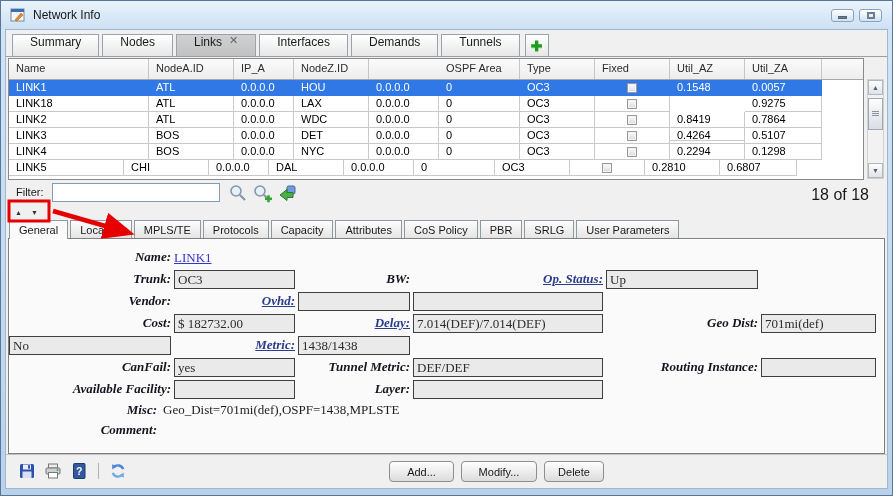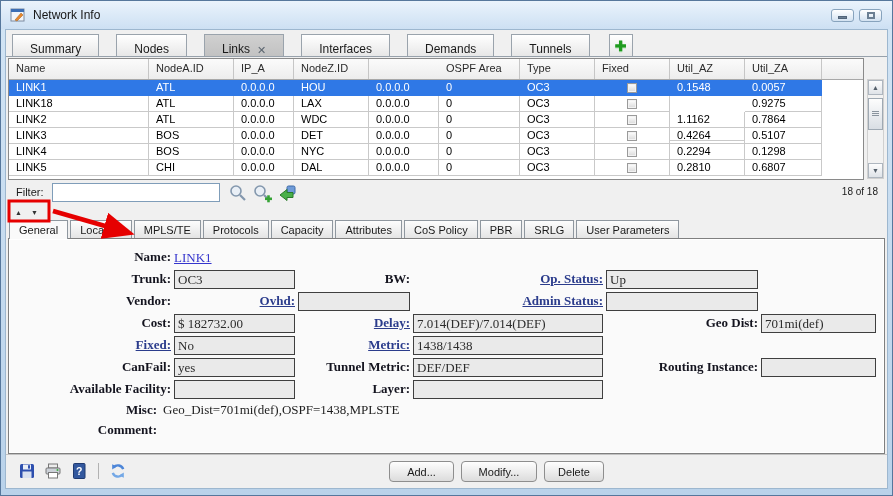--- a/index.html
+++ b/index.html
@@ -16,23 +16,23 @@
   .min-glyph { width:9px; height:3px; background:#6b7f93; border:1px solid #51647a; margin-top:3px; }
   .max-glyph { width:8px; height:7px; border:2px solid #6b7f93; }
 
   .client { position:absolute; left:4px; right:4px; top:28px; bottom:6px; background:#f0f0f0;
             border:1px solid #9db7cf; overflow:hidden; }
 
   
   .main-tabs { position:absolute; left:0; right:0; top:0; height:27px; display:flex; align-items:flex-end;
                padding-left:6px; border-bottom:1px solid #97a1ab; background:#f0f0f0; }
   .main-tabs-list { display:flex; align-items:flex-end; }
-  .tab { height:22px; display:flex; align-items:flex-end; gap:7px; padding:0 17px; font-size:12px;
+  .tab { height:22px; display:flex; align-items:flex-start; gap:7px; padding:0 17px; font-size:12px;
          color:#1a1a1a; background:linear-gradient(#ffffff,#e7e7e7); border:1px solid #9aa3ac;
-         border-bottom:none; margin-right:17px; white-space:nowrap; }
+         border-bottom:none; margin-right:3px; white-space:nowrap; }
   .tab.active { background:linear-gradient(#d0d0d0,#c2c2c2); }
   .tab-close { font-size:11px; color:#5c6670; line-height:1; }
   .tab-add { height:22px; width:24px; display:flex; align-items:center; justify-content:center;
              border:1px solid #9aa3ac; border-bottom:none; background:linear-gradient(#ffffff,#e7e7e7);
              margin-left:2px; }
   .plus-glyph { color:#1f9b1f; font-size:14px; font-weight:bold; text-shadow:0 1px 0 #b9e3b9; }
 
   
   .grid-table { position:absolute; left:2px; top:28px; width:856px; height:122px; background:#ffffff;
                 border:1px solid #8a8a8a; overflow:hidden; }
@@ -59,41 +59,41 @@
               background:linear-gradient(#fdfdfd,#d9dee4); border:1px solid #9fa9b3; }
   .sc-grip { margin:12px auto 0; width:7px; border-top:1px solid #8a949e; box-shadow:0 2px 0 #8a949e, 0 4px 0 #8a949e; }
 
   
   .filter-row { position:absolute; left:0; right:0; top:150px; height:26px; }
   .filter-label { position:absolute; left:10px; top:6px; font-size:11px; color:#1a1a1a; }
   .filter-input { position:absolute; left:46px; top:3px; width:168px; height:19px; border:1px solid #7f9db9;
                   background:#fff; font-size:11px; font-family:"Liberation Sans",sans-serif; padding:0 3px; }
   .f-icon { position:absolute; top:3px; width:20px; height:20px; }
   .f-icon svg { width:100%; height:100%; }
-  .count-label { position:absolute; right:9px; top:6px; font-size:10px; color:#1a1a1a; }
+  .count-label { position:absolute; right:18px; top:6px; font-size:16px; color:#1a1a1a; }
 
   
   .collapse-row { position:absolute; left:0; top:176px; height:13px; display:flex; gap:9px; padding-left:9px; }
   .tri-btn { font-size:7px; color:#333; line-height:13px; }
 
   
   .sub-tabs { position:absolute; left:0; right:0; top:189px; height:19px; display:flex; align-items:flex-end;
               padding-left:3px; }
   .stab { height:18px; display:flex; align-items:center; padding:0 9px; font-size:11px; color:#1a1a1a;
           background:linear-gradient(#fdfdfd,#e4e4e4); border:1px solid #8f979f; border-bottom:none;
           margin-right:2px; white-space:nowrap; }
   .stab.active { background:#fafafa; height:19px; margin-bottom:-1px; z-index:2; }
 
   
   .panel { position:absolute; left:2px; right:2px; top:208px; bottom:34px; background:#fafafa;
            border:1px solid #7f7f7f; box-shadow:inset 0 0 0 1px #ffffff; padding-top:7px;
            font-family:"Liberation Serif", serif; }
   .f-row { display:grid; grid-template-columns:162px 121px 112px 190px 152px 115px; column-gap:3px;
            height:22px; align-items:center; }
-  .f-label { font-size:13px; font-weight:bold; color:#14141f; text-align:right; white-space:nowrap; }
+  .f-label { font-size:13px; font-weight:bold; color:#14141f; text-align:right; white-space:nowrap;font-style:italic; }
   .f-label.link { color:#2b3c8c; text-decoration:underline; }
   .f-field { height:19px; background:#eaeaea; border:1px solid #3f3f3f; font-size:13px; color:#2b2b2b;
              padding:0 3px; line-height:17px; white-space:nowrap; overflow:hidden; }
   .name-link { font-size:13px; color:#3535cd; text-decoration:underline; }
   .f-text-row { display:flex; height:20px; align-items:center; }
   .f-text-row .f-label { width:148px; flex:none; }
   .f-text-val { font-size:13px; color:#1d1d1d; margin-left:6px; white-space:nowrap; }
 
   
   .annotation { position:absolute; left:0; top:168px; width:220px; height:50px; z-index:9; pointer-events:none; }
@@ -207,21 +207,21 @@
             <div class="t-cell" style="width: 140px;">LINK2</div>
             <div class="t-cell" style="width: 85px;">ATL</div>
             <div class="t-cell" style="width: 60px;">0.0.0.0</div>
             <div class="t-cell" style="width: 75px;">WDC</div>
             <div class="t-cell" style="width: 70px;">0.0.0.0</div>
             <div class="t-cell" style="width: 81px;">0</div>
             <div class="t-cell" style="width: 75px;">OC3</div>
             <div class="t-cell cbx-cell" style="width: 75px;">
               <span class="cbx"></span>
             </div>
-            <div class="t-cell" style="width: 75px;">1.1162</div>
+            <div class="t-cell" style="width: 75px;">0.8419</div>
             <div class="t-cell" style="width: 77px;">0.7864</div>
           </div>
           <div class="t-row">
             <div class="t-cell" style="width: 140px;">LINK3</div>
             <div class="t-cell" style="width: 85px;">BOS</div>
             <div class="t-cell" style="width: 60px;">0.0.0.0</div>
             <div class="t-cell" style="width: 75px;">DET</div>
             <div class="t-cell" style="width: 70px;">0.0.0.0</div>
             <div class="t-cell" style="width: 81px;">0</div>
             <div class="t-cell" style="width: 75px;">OC3</div>
@@ -239,21 +239,21 @@
             <div class="t-cell" style="width: 70px;">0.0.0.0</div>
             <div class="t-cell" style="width: 81px;">0</div>
             <div class="t-cell" style="width: 75px;">OC3</div>
             <div class="t-cell cbx-cell" style="width: 75px;">
               <span class="cbx"></span>
             </div>
             <div class="t-cell" style="width: 75px;">0.2294</div>
             <div class="t-cell" style="width: 77px;">0.1298</div>
           </div>
           <div class="t-row">
-            <div class="t-cell" style="width: 140px;">LINK5</div>
+            <div class="t-cell" style="width: 115px;">LINK5</div>
             <div class="t-cell" style="width: 85px;">CHI</div>
             <div class="t-cell" style="width: 60px;">0.0.0.0</div>
             <div class="t-cell" style="width: 75px;">DAL</div>
             <div class="t-cell" style="width: 70px;">0.0.0.0</div>
             <div class="t-cell" style="width: 81px;">0</div>
             <div class="t-cell" style="width: 75px;">OC3</div>
             <div class="t-cell cbx-cell" style="width: 75px;">
               <span class="cbx"></span>
             </div>
             <div class="t-cell" style="width: 75px;">0.2810</div>
@@ -324,33 +324,31 @@
             <div class="f-label">Trunk:</div>
             <div class="f-field">OC3</div>
             <div class="f-label">BW:</div>
             <div class="f-label link">Op. Status:</div>
             <div class="f-field">Up</div>
           </div>
           <div class="f-row">
             <div class="f-label">Vendor:</div>
             <div class="f-label link">Ovhd:</div>
             <div class="f-field"></div>
-            <div class="f-label link">Admin Status:</div>
             <div class="f-field"></div>
           </div>
           <div class="f-row">
             <div class="f-label">Cost:</div>
             <div class="f-field">$ 182732.00</div>
             <div class="f-label link">Delay:</div>
             <div class="f-field">7.014(DEF)/7.014(DEF)</div>
             <div class="f-label">Geo Dist:</div>
             <div class="f-field">701mi(def)</div>
           </div>
           <div class="f-row">
-            <div class="f-label link">Fixed:</div>
             <div class="f-field">No</div>
             <div class="f-label link">Metric:</div>
             <div class="f-field">1438/1438</div>
             <div></div>
             <div></div>
           </div>
           <div class="f-row">
             <div class="f-label">CanFail:</div>
             <div class="f-field">yes</div>
             <div class="f-label">Tunnel Metric:</div>

